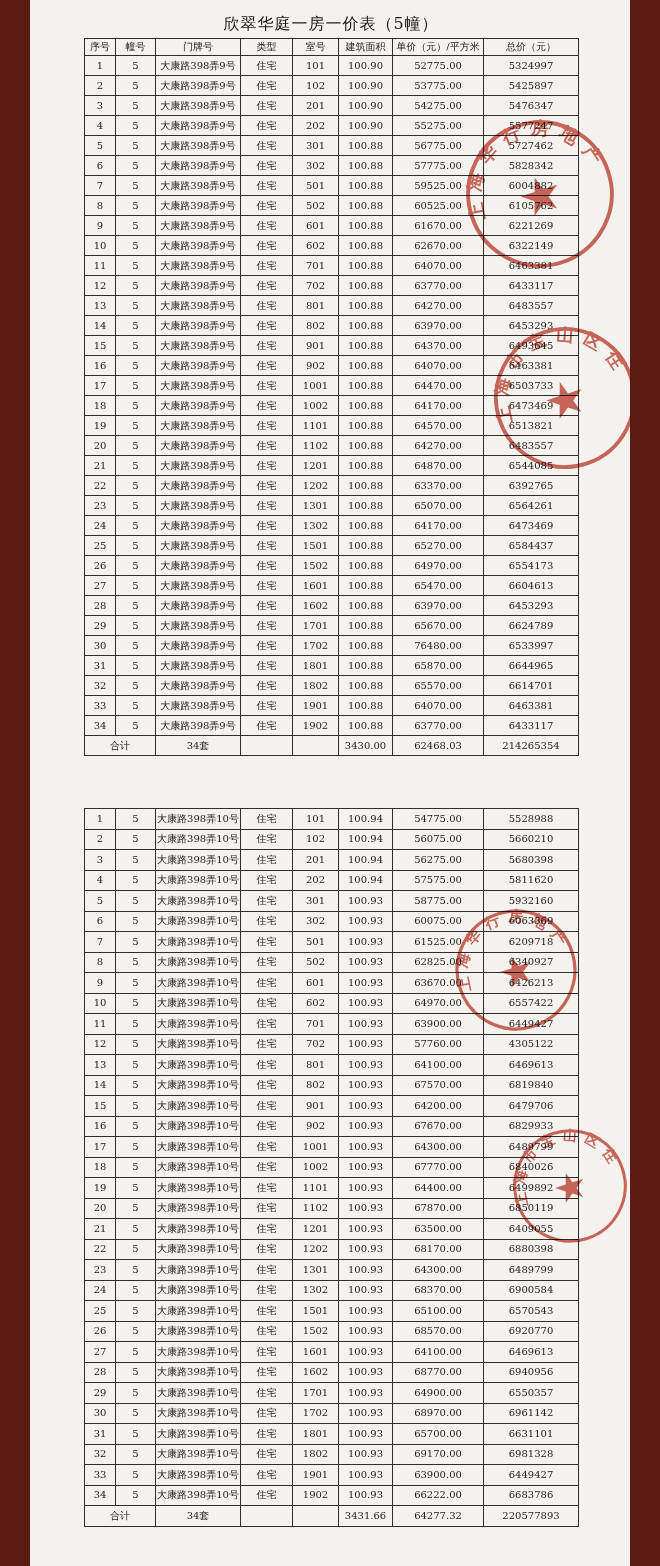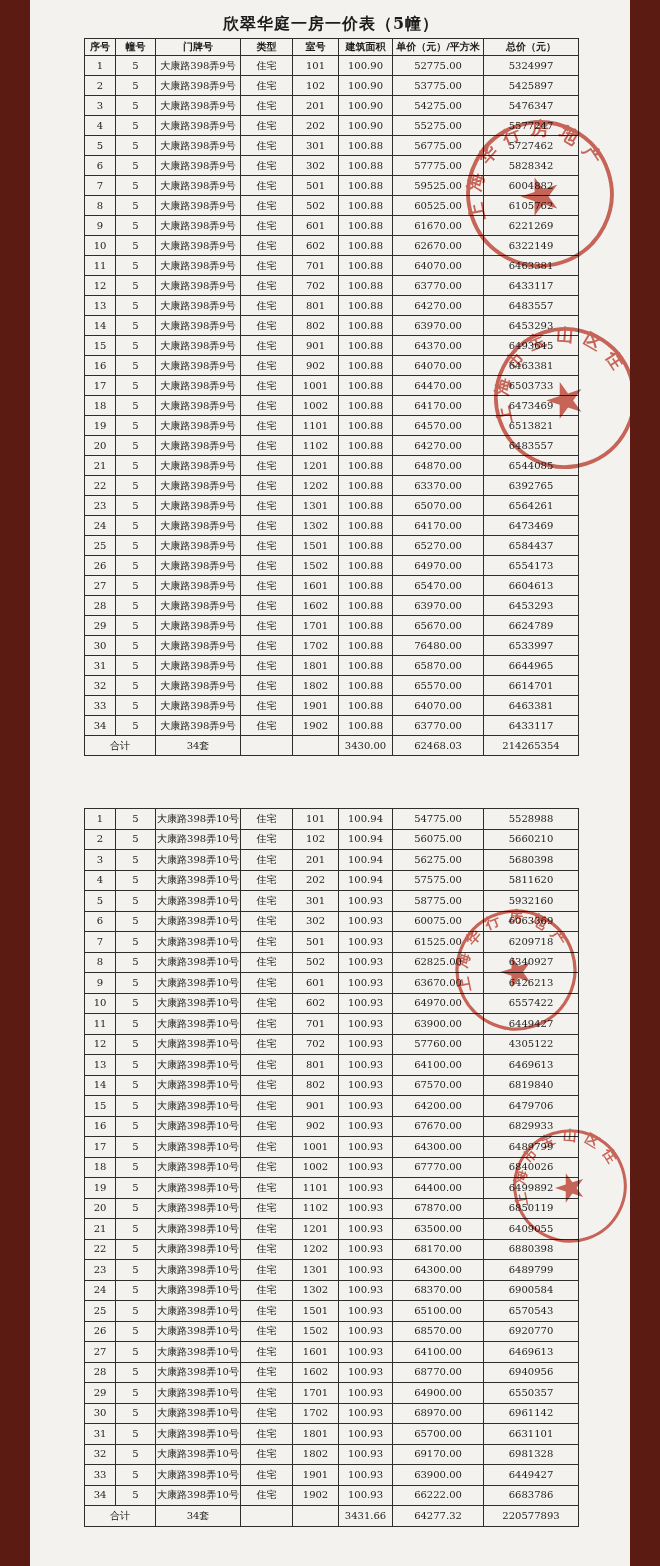--- a/index.html
+++ b/index.html
@@ -8,36 +8,36 @@
     background:#f3f2ee;
     font-family:"DejaVu Serif","Liberation Serif",serif;
     color:#1c1c1c;
   }
   .side-bar{position:absolute;top:0;height:1566px;background:#5c1b12;z-index:3;}
   .side-bar.left{left:0;width:30px;}
   .side-bar.right{right:0;width:30px;}
 
   .doc-title{
     position:absolute;top:14px;left:84px;width:494px;
-    text-align:center;font-size:16px;font-weight:bold;letter-spacing:1px;
+    text-align:center;font-size:16px;font-weight:normal;letter-spacing:1px;
   }
 
   table.price{
     position:absolute;left:84px;border-collapse:collapse;table-layout:fixed;
     width:494px;background:transparent;z-index:1;
   }
   #t1{top:38px;}
   #t2{top:808px;}
   table.price th, table.price td{
     border:1px solid #2e2e2e;
     font-size:10px;line-height:1;
     text-align:center;vertical-align:middle;
     padding:0;overflow:hidden;white-space:nowrap;
   }
-  table.price th{height:16px;font-weight:bold;font-size:10px;}
+  table.price th{height:16px;font-weight:normal;font-size:10px;}
   #t1 td{height:19px;}
   #t2 td{height:19.5px;}
   td.addr{font-size:10px;letter-spacing:0;}
   tr.summary td{font-weight:normal;}
 
   
   .stamp{
     position:absolute;z-index:2;
     mix-blend-mode:multiply;opacity:.82;
     transform:rotate(-18deg);

